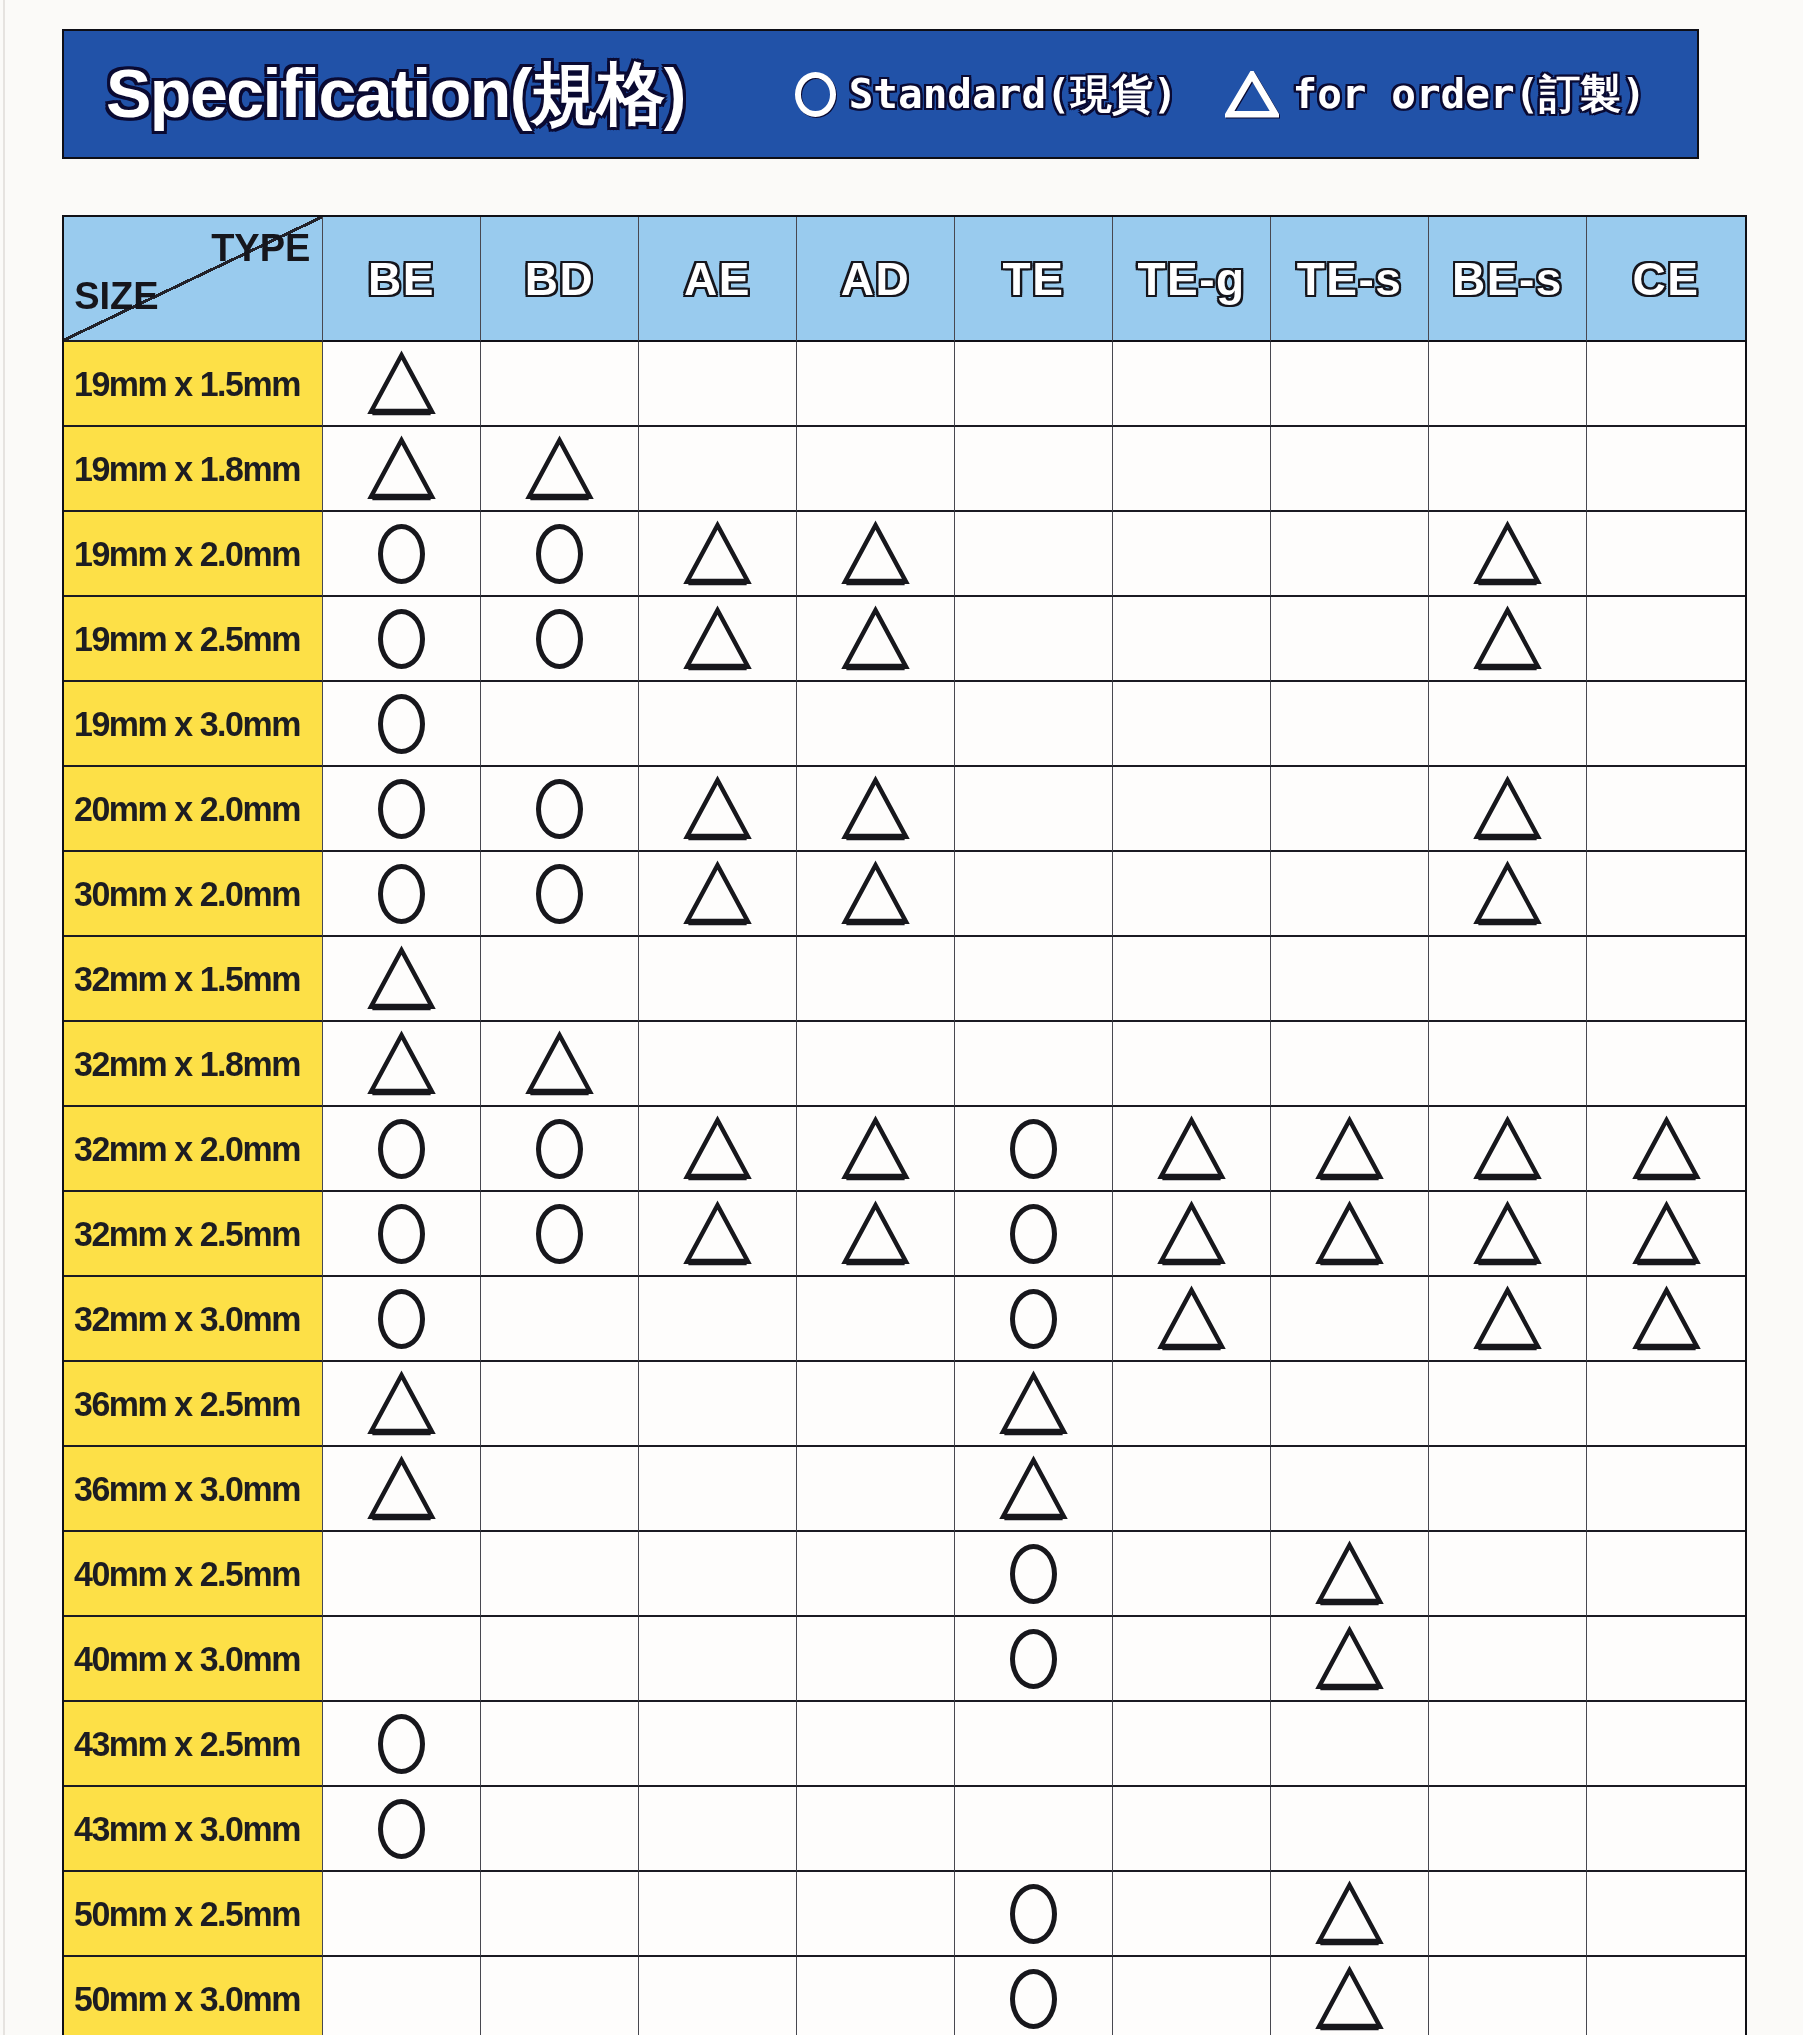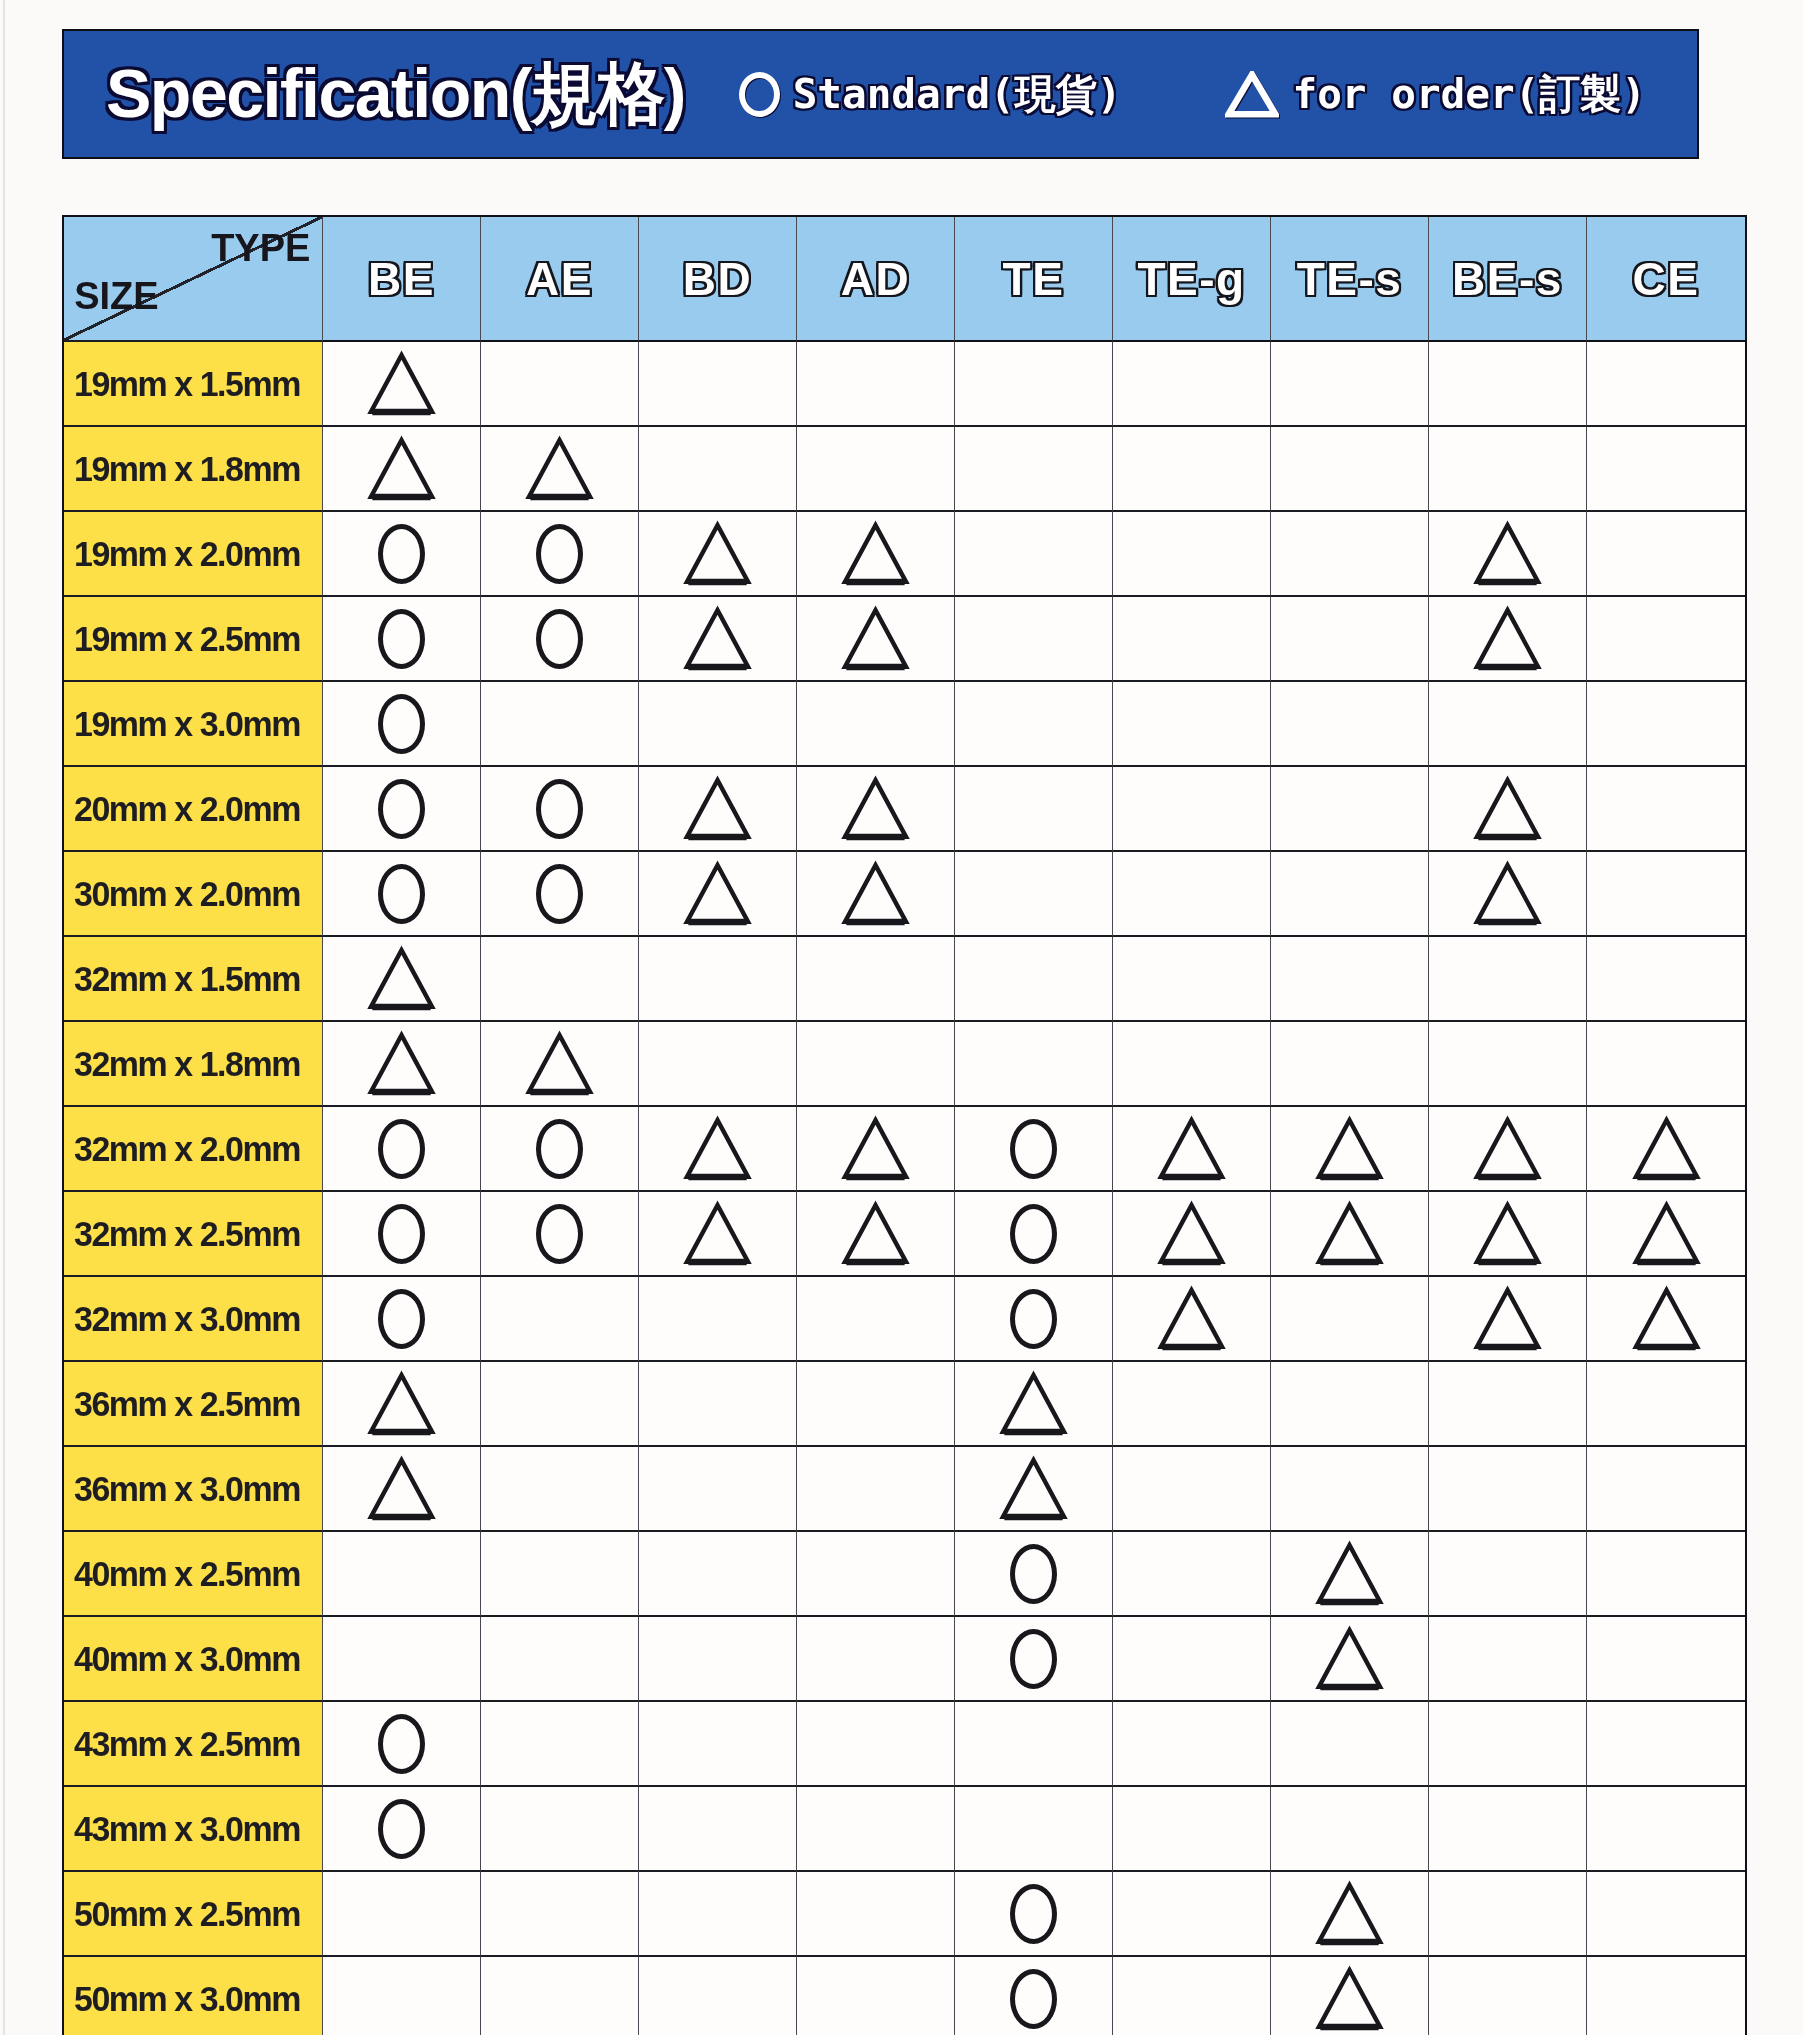--- a/index.html
+++ b/index.html
@@ -25,21 +25,21 @@
     display:flex;align-items:center;
   }
   .title-text{
     margin-left:42px;
     font-size:68px;font-weight:bold;letter-spacing:-1.5px;
     color:#ffffff;
     text-shadow:-2.9px -2.9px 0 #0a0a32,2.9px -2.9px 0 #0a0a32,-2.9px 2.9px 0 #0a0a32,2.9px 2.9px 0 #0a0a32,
                 -2.9px 0 0 #0a0a32,2.9px 0 0 #0a0a32,0 -2.9px 0 #0a0a32,0 2.9px 0 #0a0a32;
     white-space:nowrap;
   }
-  .legend{display:flex;align-items:center;margin-left:auto;margin-right:51px;gap:104px;}
+  .legend{display:flex;align-items:center;margin-left:auto;margin-right:51px;gap:48px;}
   .legend-item{display:flex;align-items:center;gap:13px;}
   .legend-label{
     font-family:"DejaVu Sans Mono", monospace;
     font-size:41px;font-weight:bold;color:#ffffff;white-space:nowrap;
     text-shadow:-2.2px -2.2px 0 #0a0a32,2.2px -2.2px 0 #0a0a32,-2.2px 2.2px 0 #0a0a32,2.2px 2.2px 0 #0a0a32,
                 -2.2px 0 0 #0a0a32,2.2px 0 0 #0a0a32,0 -2.2px 0 #0a0a32,0 2.2px 0 #0a0a32;
   }
   .legend-circle{
     width:41px;height:45px;border:6.5px solid #ffffff;border-radius:50%;
     box-sizing:border-box;display:inline-block;
@@ -133,26 +133,26 @@
   <div class="spec-table">
     <div class="cell corner-cell">
       <span class="corner-top">TYPE</span>
       <span class="corner-bottom">SIZE</span>
     </div>
 
   <div class="cell header-cell">
         <span class="header-label">BE</span>
       </div>
       <div class="cell header-cell">
+        <span class="header-label">BD</span>
+      </div>
+      <div class="cell header-cell">
         <span class="header-label">AE</span>
       </div>
       <div class="cell header-cell">
-        <span class="header-label">BD</span>
-      </div>
-      <div class="cell header-cell">
         <span class="header-label">AD</span>
       </div>
       <div class="cell header-cell">
         <span class="header-label">TE</span>
       </div>
       <div class="cell header-cell">
         <span class="header-label">TE-g</span>
       </div>
       <div class="cell header-cell">
         <span class="header-label">TE-s</span>

